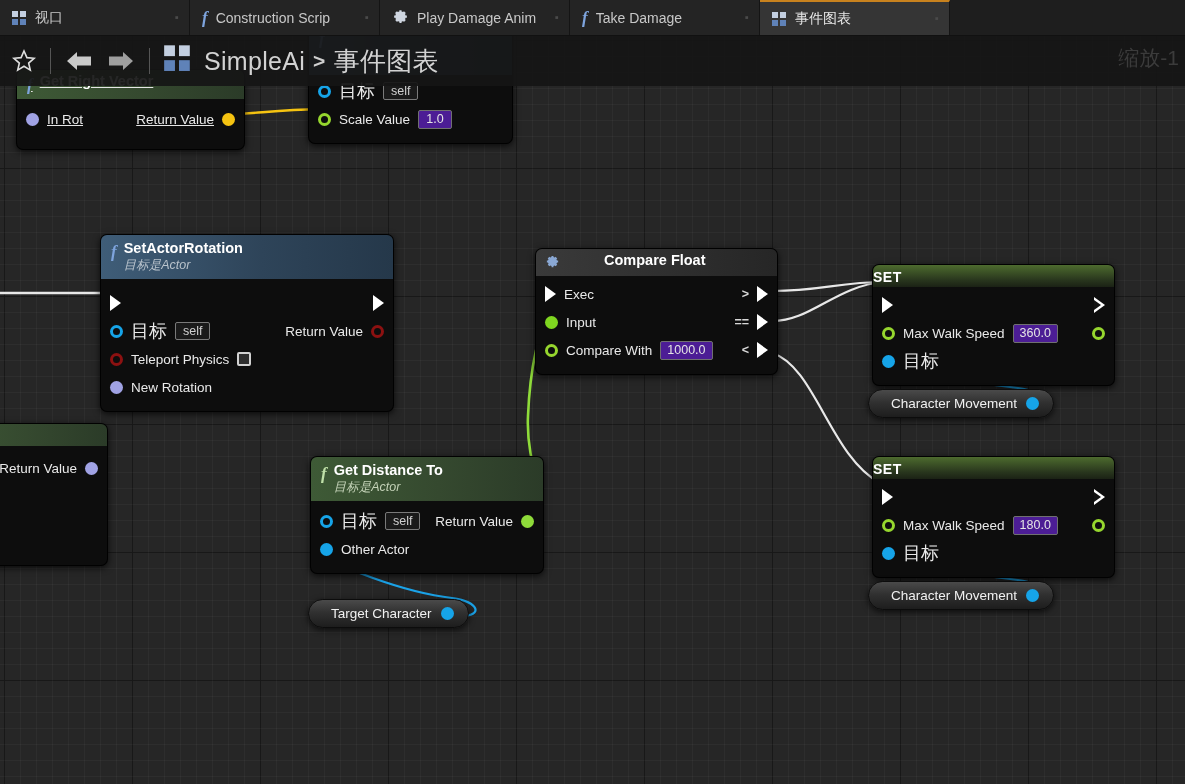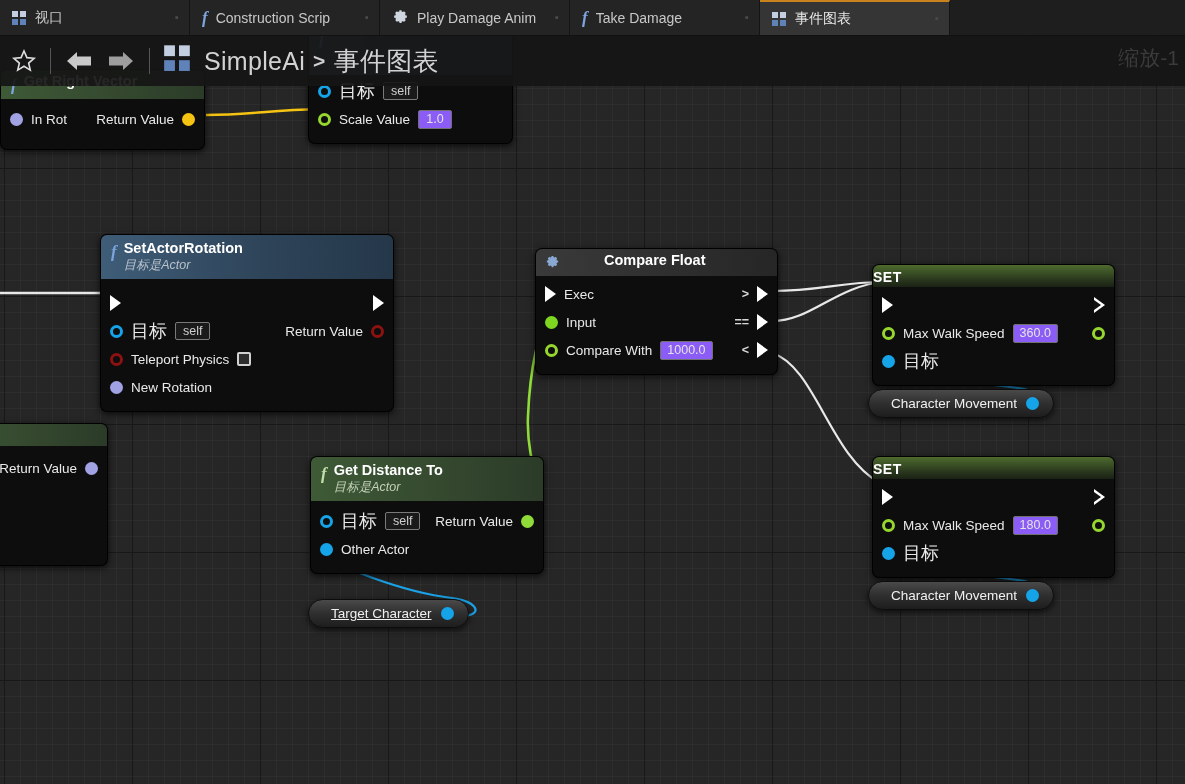--- a/index.html
+++ b/index.html
@@ -152,21 +152,21 @@
   }
   .pin-exec-hollow::after {
     content:''; position:absolute; left:0; top:3px;
     width: 0; height: 0;
     border-left: 7px solid #121212;
     border-top: 5px solid transparent;
     border-bottom: 5px solid transparent;
   }
 
   .val-box {
-    background: #8b5cf6;
+    background: #4c1d95;
     border: 1px solid #707070;
     border-radius: 2px;
     color: #e4e4e4;
     font-size: 12.5px;
     padding: 1.5px 6px;
     min-width: 34px;
     text-align: center;
   }
   .val-self {
     background: #1a1a1a; border: 1px solid #7a7a7a; border-radius: 2px;
@@ -232,21 +232,21 @@
 
       <path d="M 772,317 C 815,330 830,420 880,447" stroke="#e8e8e8" stroke-width="2.2" fill="none"></path>
 
       <path d="M 1026,370 C 1048,370 1046,356 1018,352 C 960,346 900,330 876,318" stroke="#1ba3e8" stroke-width="2.2" fill="none"></path>
 
       <path d="M 1026,562 C 1048,562 1046,548 1018,544 C 960,538 900,522 876,510" stroke="#1ba3e8" stroke-width="2.2" fill="none"></path>
 
       <path d="M 461,580 C 483,580 480,566 452,562 C 400,556 340,530 312,516" stroke="#1ba3e8" stroke-width="2.2" fill="none"></path>
     </svg>
 
-    <div class="node" style="left:0; top:33px; width:205px;">
+    <div class="node" style="left:16px; top:33px; width:229px;text-decoration:underline;">
       <div class="node-hdr node-hdr-green" style="padding:4px 12px 4px 10px;">
         <span class="hdr-icon ic-fx">f</span>
         <span class="node-title">Get Right Vector</span>
       </div>
       <div class="node-body" style="padding-bottom:16px;">
         <div class="row">
           <div class="row-left">
             <span class="pin pin-circle" style="background:#a0a2e4;"></span>
             <span class="pin-label">In Rot</span>
           </div>
@@ -477,21 +477,21 @@
     <div class="pill" style="left:868px; top:353px;">
       <span>Character Movement</span>
       <span class="pin pin-circle" style="background:#16a4e8;"></span>
     </div>
 
     <div class="pill" style="left:868px; top:545px;">
       <span>Character Movement</span>
       <span class="pin pin-circle" style="background:#16a4e8;"></span>
     </div>
 
-    <div class="pill" style="left:308px; top:563px;text-decoration:underline;">
+    <div class="pill" style="left:308px; top:563px;">
       <span>Target Character</span>
       <span class="pin pin-circle" style="background:#16a4e8;"></span>
     </div>
 
   </div>
 
   <div class="breadcrumb-bar">
     <div class="bc-star">
       <svg width="26" height="26" viewBox="0 0 24 24">
         <path fill="none" stroke="#dedede" stroke-width="1.5" d="M12 2.8l2.7 6.1 6.6.6-5 4.4 1.5 6.5-5.8-3.5-5.8 3.5 1.5-6.5-5-4.4 6.6-.6z"></path>

